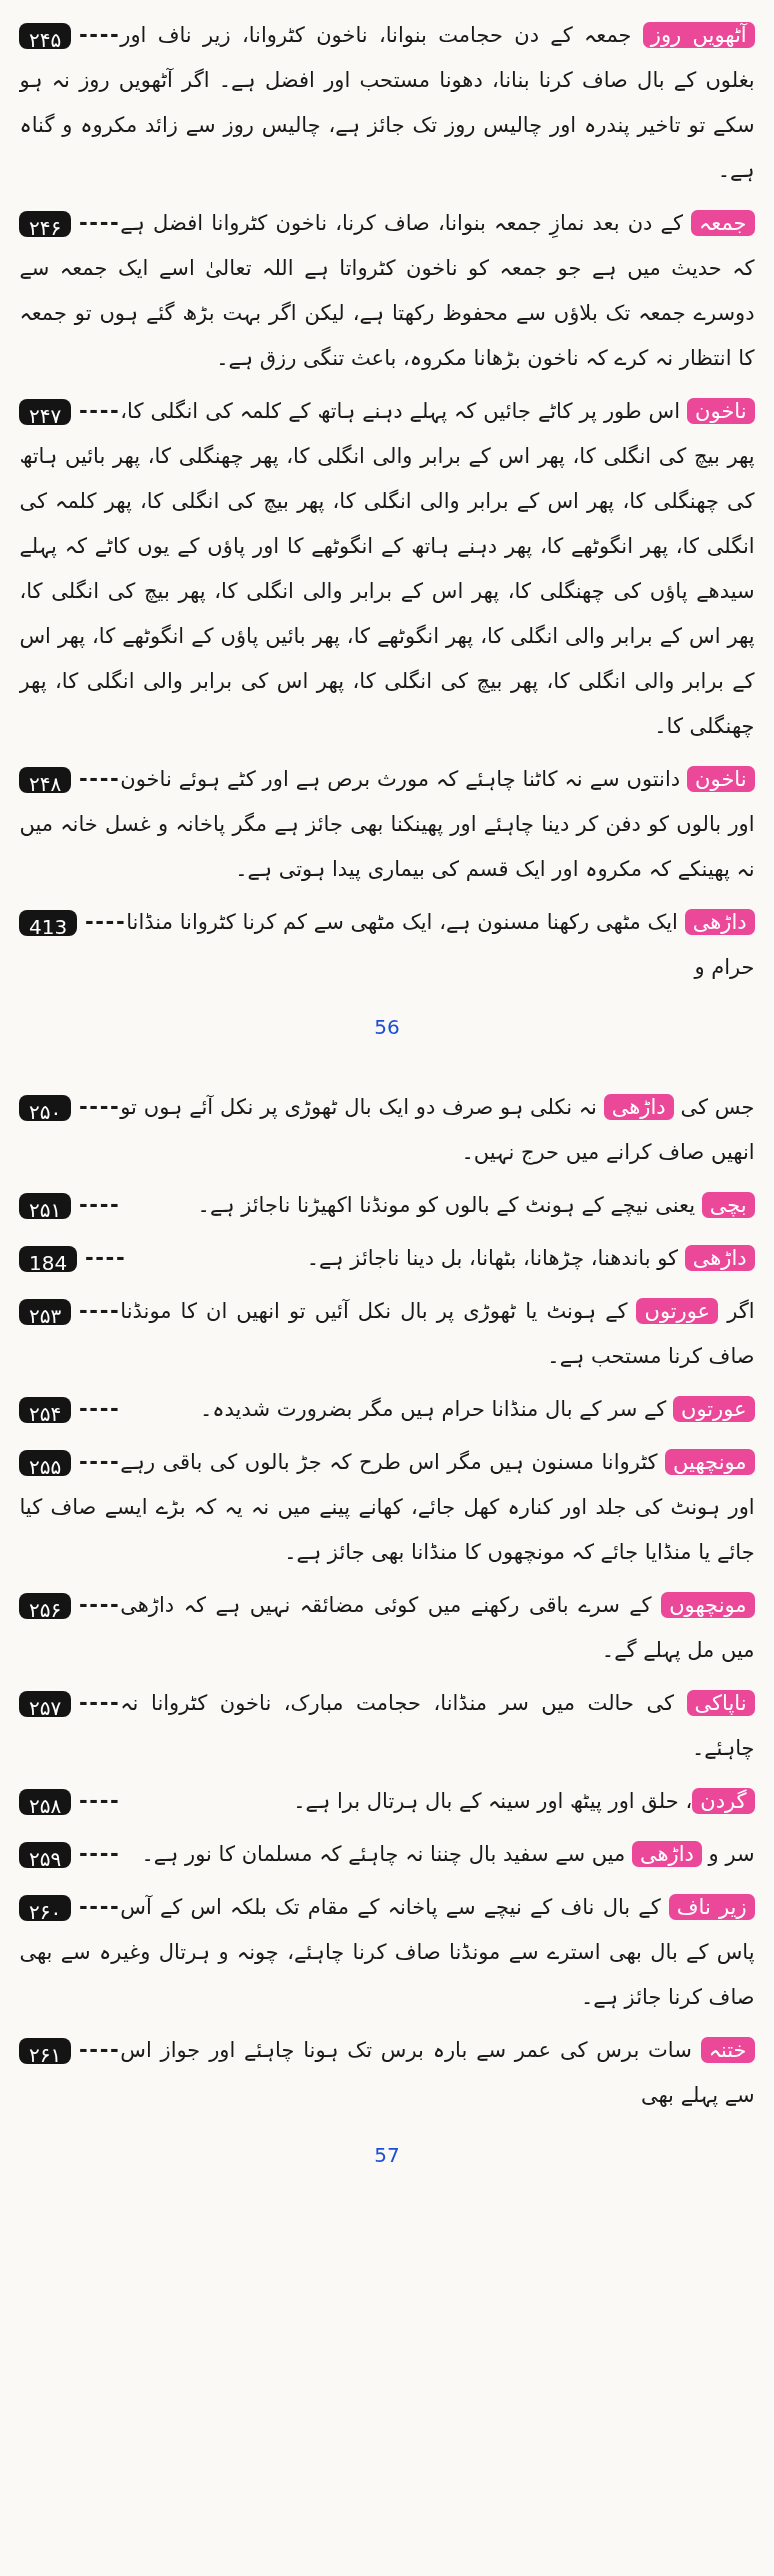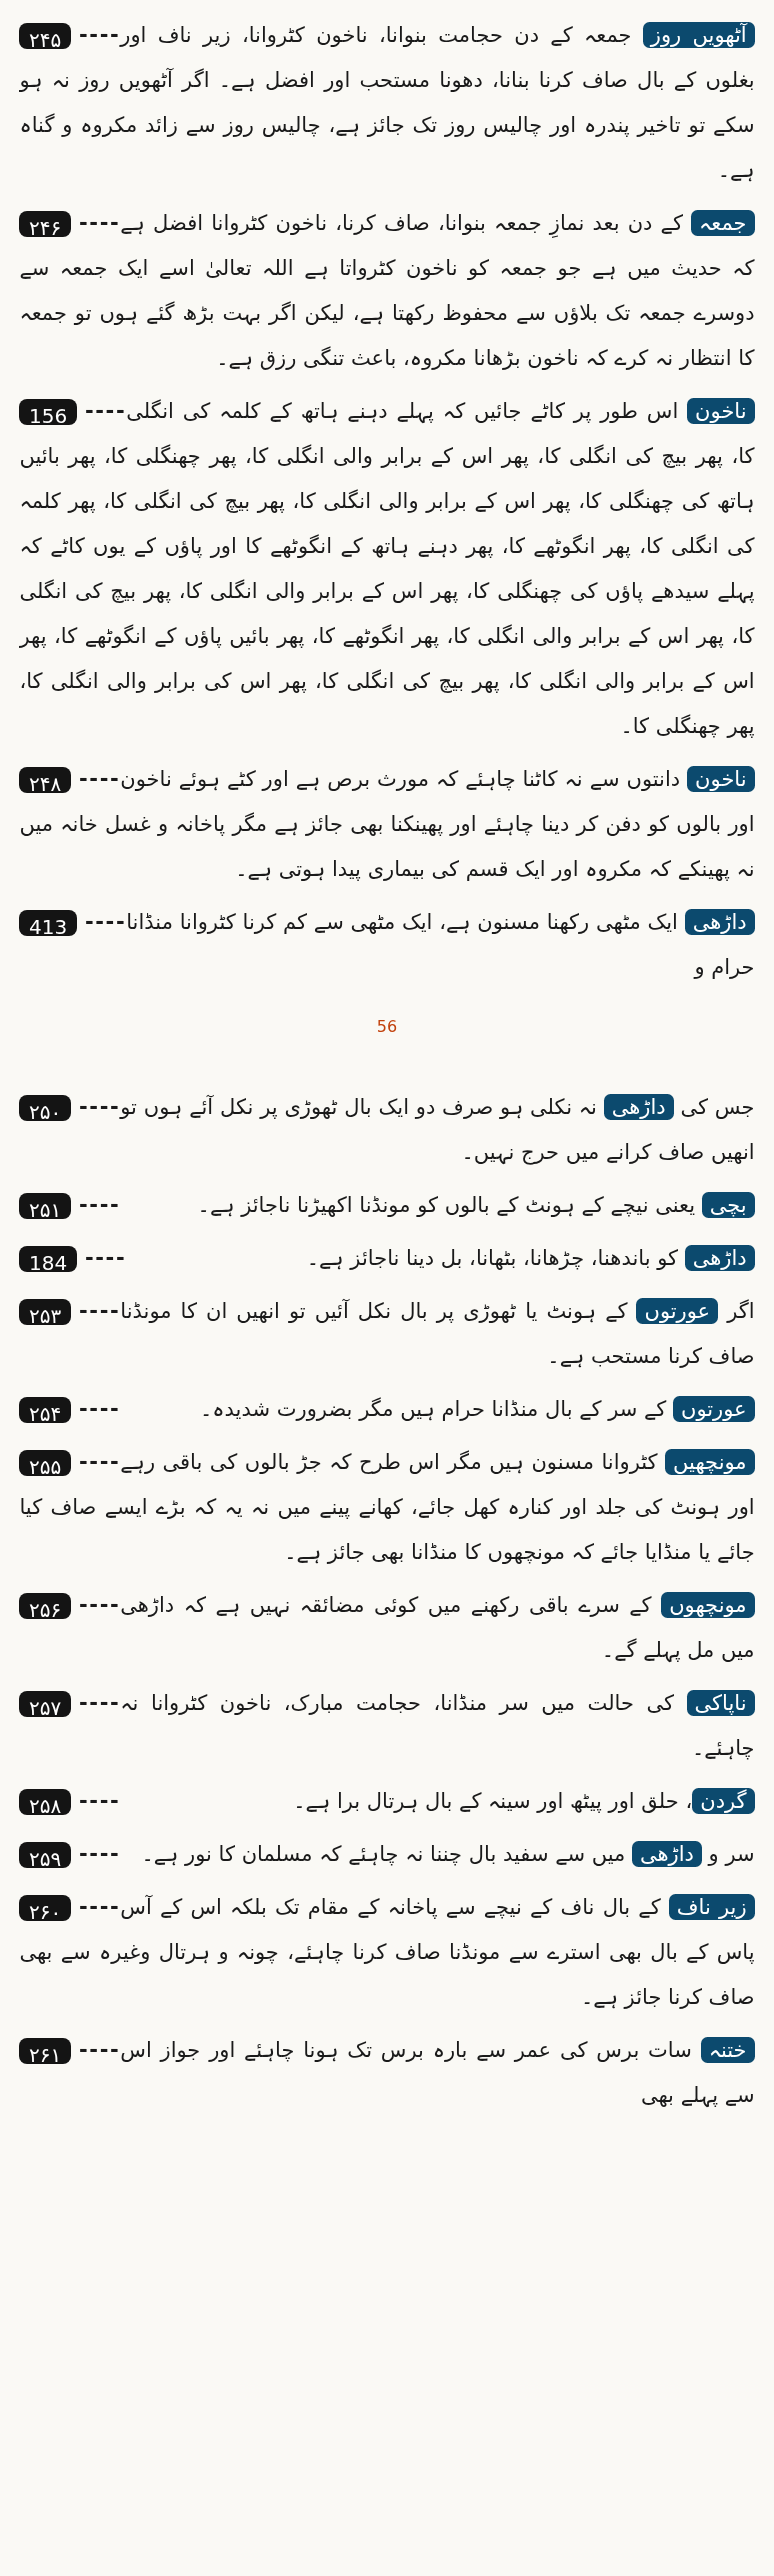--- a/index.html
+++ b/index.html
@@ -51,32 +51,32 @@
     font-family: "DejaVu Sans", sans-serif;
   }
   .dashes {
     font-weight: bold;
     letter-spacing: 1.6px;
     color: #1a1a1a;
     font-family: "DejaVu Sans", sans-serif;
     font-size: 21px;
   }
   .hl {
-    background: #0c4a6e;
+    background: #ec4899;
     color: #ffffff;
     border-radius: 6.5px;
     padding: 0.8px 8px;
   }
   .hl:empty, .pre:empty, .post:empty { display: none; }
   .pagenum {
     text-align: center;
     font-family: "DejaVu Sans", sans-serif;
-    font-size: 16px;
+    font-size: 20px;
     line-height: 32px;
-    color: #c2410c;
+    color: #1d4ed8;
     margin: 21px 0 4.8px;
   }
   .page-57 {
     margin-top: 42px;
   }
 </style>
 </head>
 <body>
 
 <div class="scan">
@@ -95,21 +95,21 @@
     <div class="masla">
       <span class="lead">
         <span class="badge">۲۴۶</span>
         <span class="dashes">----</span>
       </span>
       <span class="hl">جمعہ</span><span class="post"> کے دن بعد نمازِ جمعہ بنوانا، صاف کرنا، ناخون کٹروانا افضل ہے کہ حدیث میں ہے جو جمعہ کو ناخون کٹرواتا ہے اللہ تعالیٰ اسے ایک جمعہ سے دوسرے جمعہ تک بلاؤں سے محفوظ رکھتا ہے، لیکن اگر بہت بڑھ گئے ہوں تو جمعہ کا انتظار نہ کرے کہ ناخون بڑھانا مکروہ، باعث تنگی رزق ہے۔</span>
     </div>
 
     <div class="masla">
       <span class="lead">
-        <span class="badge">156</span>
+        <span class="badge">۲۴۷</span>
         <span class="dashes">----</span>
       </span>
       <span class="hl">ناخون</span><span class="post"> اس طور پر کاٹے جائیں کہ پہلے دہنے ہاتھ کے کلمہ کی انگلی کا، پھر بیچ کی انگلی کا، پھر اس کے برابر والی انگلی کا، پھر چھنگلی کا، پھر بائیں ہاتھ کی چھنگلی کا، پھر اس کے برابر والی انگلی کا، پھر بیچ کی انگلی کا، پھر کلمہ کی انگلی کا، پھر انگوٹھے کا، پھر دہنے ہاتھ کے انگوٹھے کا اور پاؤں کے یوں کاٹے کہ پہلے سیدھے پاؤں کی چھنگلی کا، پھر اس کے برابر والی انگلی کا، پھر بیچ کی انگلی کا، پھر اس کے برابر والی انگلی کا، پھر انگوٹھے کا، پھر بائیں پاؤں کے انگوٹھے کا، پھر اس کے برابر والی انگلی کا، پھر بیچ کی انگلی کا، پھر اس کی برابر والی انگلی کا، پھر چھنگلی کا۔</span>
     </div>
 
     <div class="masla">
       <span class="lead">
         <span class="badge">۲۴۸</span>
         <span class="dashes">----</span>
       </span>
@@ -219,16 +219,17 @@
     </div>
 
     <div class="masla">
       <span class="lead">
         <span class="badge">۲۶۱</span>
         <span class="dashes">----</span>
       </span>
       <span class="hl">ختنہ</span><span class="post"> سات برس کی عمر سے بارہ برس تک ہونا چاہئے اور جواز اس سے پہلے بھی</span>
     </div>
 
+    <div class="pagenum">57</div>
   </section>
 
 </div>
 
 
 </body></html>

